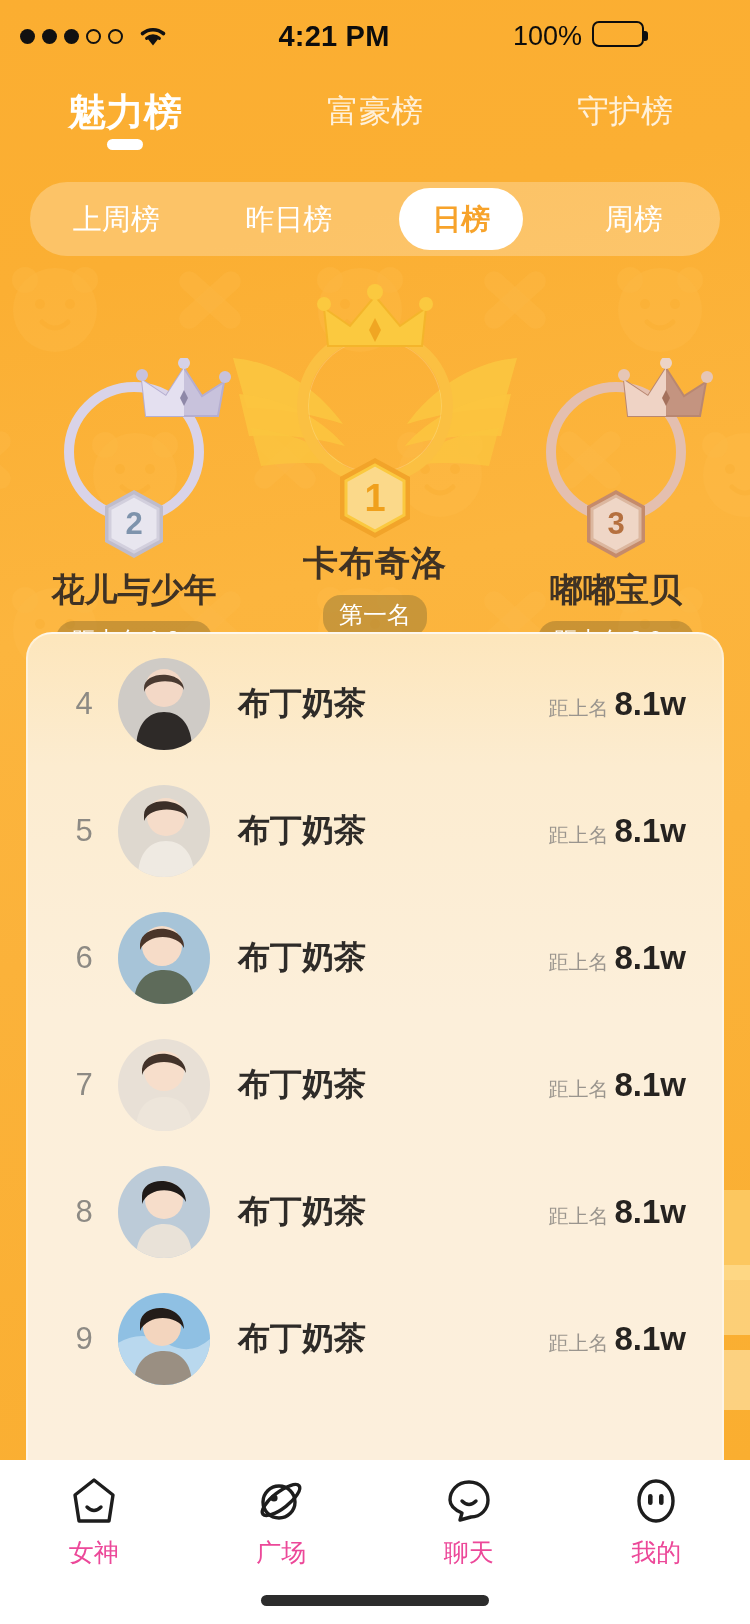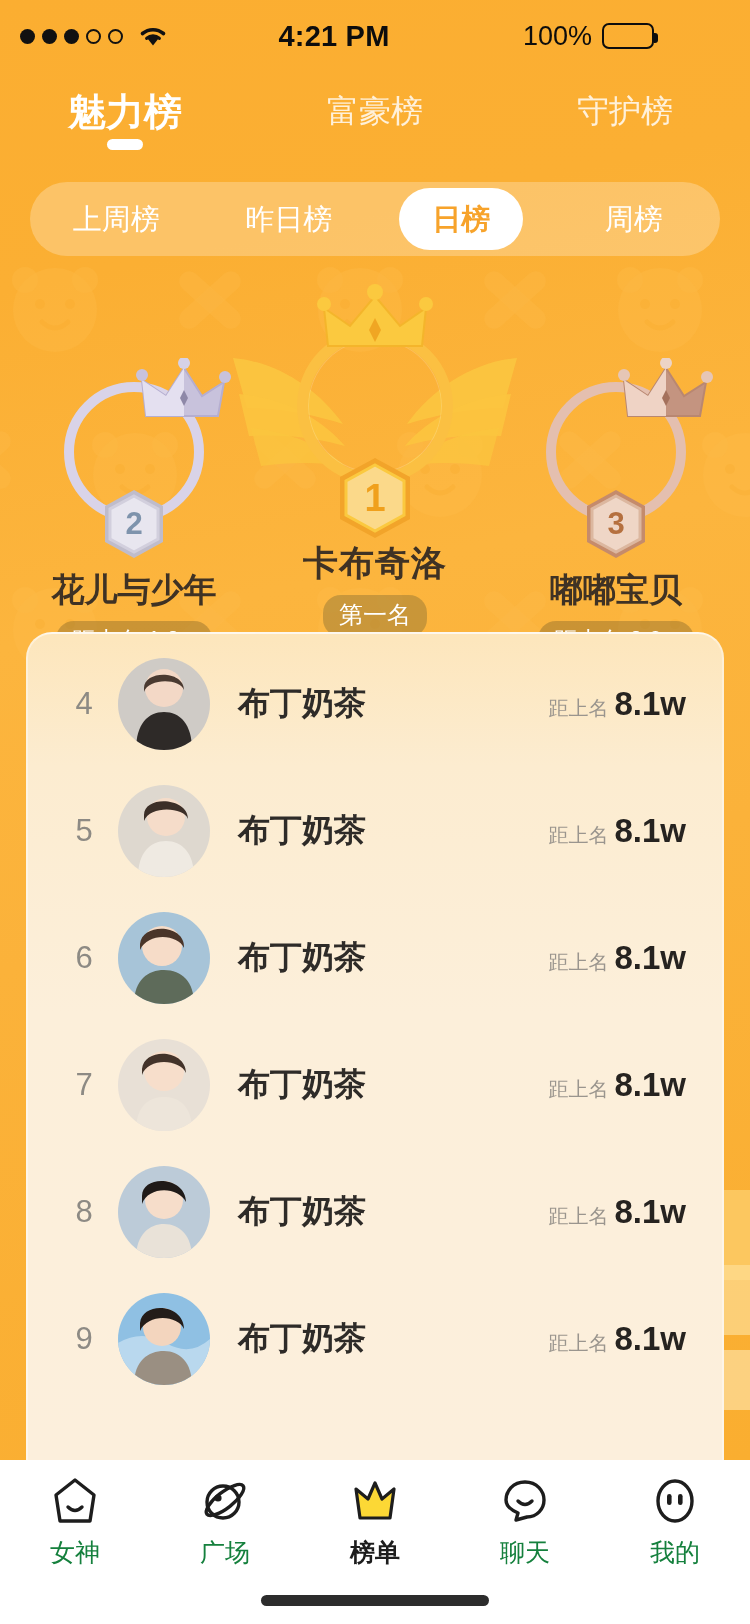--- a/index.html
+++ b/index.html
@@ -34,21 +34,21 @@
     display:flex; align-items:center; color:#111; z-index:30;
   }
   .sb-left { position:absolute; left:20px; display:flex; align-items:center; gap:7px; }
   .dot { width:15px; height:15px; border-radius:50%; background:#111; }
   .dot.hollow { background:transparent; border:2px solid #111; width:15px; height:15px; }
   .sb-center {
     position:absolute; left:0; right:0; text-align:center;
     font-size:29px; font-weight:600; letter-spacing:.2px; color:#0d0d0d;
   }
   .sb-right {
-    position:absolute; right:14px; display:flex; align-items:center; gap:10px;
+    position:absolute; right:24px; display:flex; align-items:flex-start; gap:10px;
   }
   .batt-pct { font-size:27px; font-weight:500; color:#0d0d0d; }
   .batt {
     position:relative; width:52px; height:26px; border:2.5px solid #0d0d0d;
     border-radius:7px; padding:2.5px;
   }
   .batt-fill { width:100%; height:100%; background:#0d0d0d; border-radius:3px; }
   .batt-nub {
     position:absolute; right:-6px; top:8px; width:4px; height:10px;
     background:#0d0d0d; border-radius:0 3px 3px 0;
@@ -164,21 +164,21 @@
   .tabbar {
     position:absolute; left:0; bottom:0; width:750px; height:164px;
     background:#fff; z-index:40;
   }
   .nav { display:flex; height:122px; padding-top:14px; }
   .nav-item {
     flex:1; display:flex; flex-direction:column; align-items:center;
     justify-content:flex-start; gap:8px; cursor:pointer;
   }
   .nav-ico { width:54px; height:54px; display:block; }
-  .nav-lbl { font-size:25px; color:#15803d; }
+  .nav-lbl { font-size:25px; color:#ec4899; }
   .nav-item.active .nav-lbl { color:#1d1d1d; font-weight:bold; }
   .home-ind {
     position:absolute; left:50%; transform:translateX(-50%); bottom:18px;
     width:228px; height:11px; border-radius:6px; background:#2c2c2c;
   }
 </style>
 </head>
 <body>
 
 <div class="phone">
@@ -478,26 +478,20 @@
 
       <div class="nav-item">
         <svg class="nav-ico" viewBox="0 0 54 54">
           <circle cx="25" cy="28" r="16" fill="none" stroke="#1d1d1d" stroke-width="3.4"></circle>
           <ellipse cx="27" cy="26" rx="23" ry="8" fill="none" stroke="#1d1d1d" stroke-width="3.4" transform="rotate(-38 27 26)"></ellipse>
           <circle cx="20" cy="24" r="3.6" fill="#1d1d1d"></circle>
         </svg>
         <span class="nav-lbl">广场</span>
       </div>
 
-      <div class="nav-item active">
-        <svg class="nav-ico" viewBox="0 0 54 54">
-          <path d="M12 44 L8 15 L20 25 L27 9 L34 25 L46 15 L42 44 Z" fill="#FCD835" stroke="#1d1d1d" stroke-width="3.2" stroke-linejoin="round"></path>
-        </svg>
-        <span class="nav-lbl">榜单</span>
-      </div>
 
       <div class="nav-item">
         <svg class="nav-ico" viewBox="0 0 54 54">
           <path d="M27 8 C39 8 46 17 46 26 C46 35 39 43 29 43 L18 46 L20 39 C13 36 8 31 8 26 C8 17 15 8 27 8 Z" fill="none" stroke="#1d1d1d" stroke-width="3.4" stroke-linejoin="round"></path>
           <path d="M20 27 Q27 34 34 27" stroke="#1d1d1d" stroke-width="3.4" fill="none" stroke-linecap="round"></path>
         </svg>
         <span class="nav-lbl">聊天</span>
       </div>
 
       <div class="nav-item">

